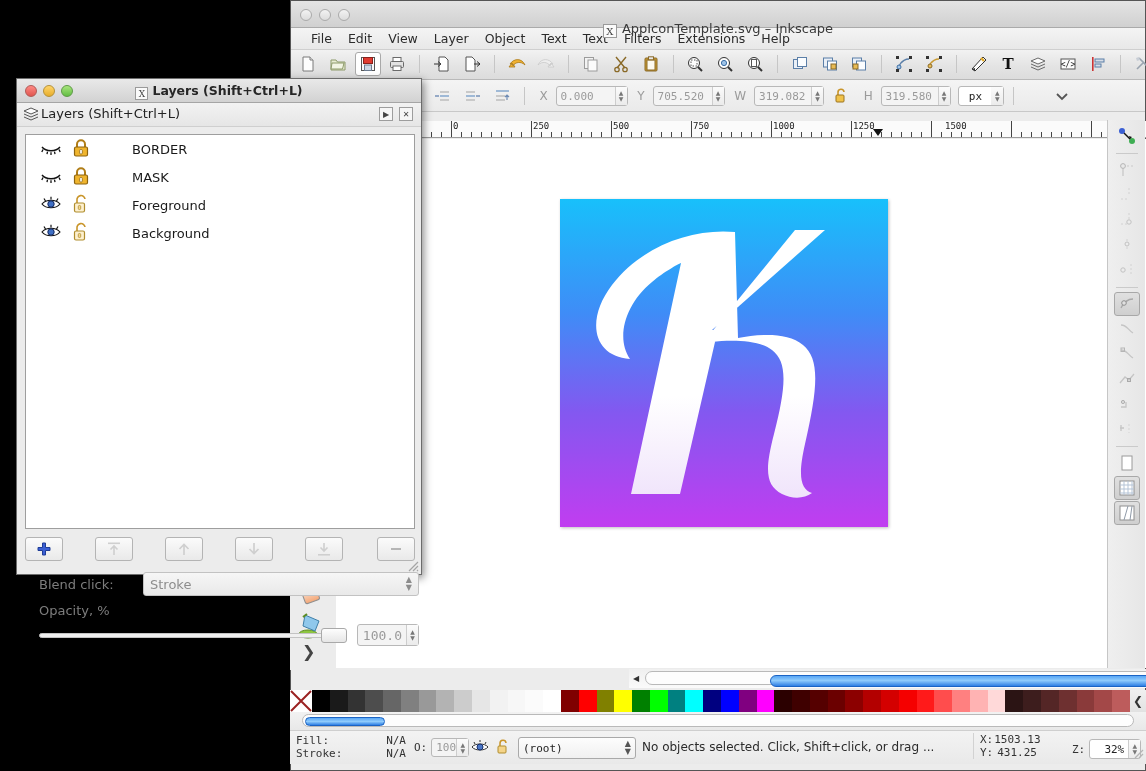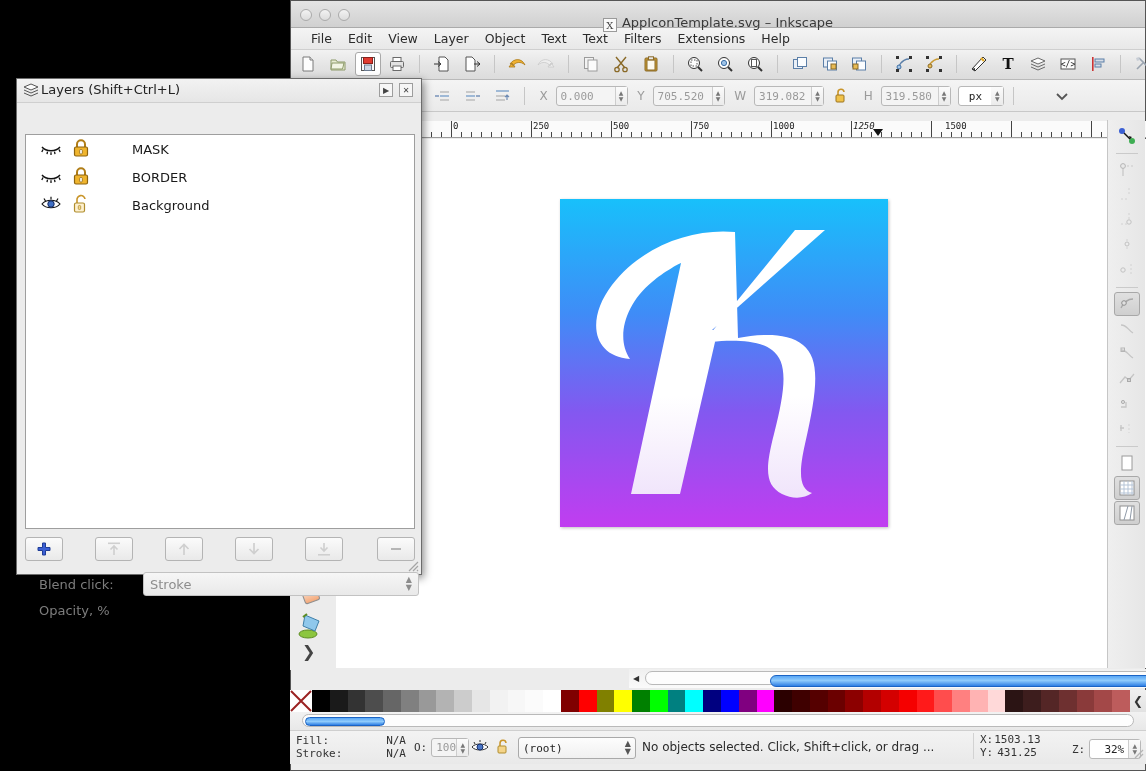--- a/index.html
+++ b/index.html
@@ -55,21 +55,21 @@
     background: linear-gradient(to bottom,#e4e4e4 0%,#d0d0d0 100%);
     border-bottom: 1px solid #aaa;
   }
   #ink-titlebar .lights { position: absolute; left: 9px; top: 8px; display: flex; gap: 7px; }
   .light { width: 12px; height: 12px; border-radius: 50%;
            border: 1px solid #aaa; background: linear-gradient(to bottom,#f3f3f3,#dcdcdc); }
   .light.red { border-color: #b05a56; background: linear-gradient(to bottom,#ff8984,#e0564f); }
   .light.yellow { border-color: #b59139; background: linear-gradient(to bottom,#ffd56a,#e7ad2c); }
   .light.grn { border-color: #5e9a46; background: linear-gradient(to bottom,#a8e57d,#62bd43); }
   #ink-title {
-    position: absolute; left: 0; right: 0; top: 14px; text-align: center;
+    position: absolute; left: 0; right: 0; top: 20px; text-align: center;
     font-size: 13px; color: #3a3a3a;
   }
   #ink-title .xicon {
     display: inline-block; width: 14px; height: 14px; line-height: 13px;
     border: 1px solid #9a9a9a; background: #fafafa; font-size: 10px;
     text-align: center; margin-right: 5px; vertical-align: -2px; color: #444;
     font-family: "DejaVu Serif","Liberation Serif",serif;
   }
   #menubar {
     height: 22px; padding: 2px 6px 0 12px;
@@ -614,21 +614,21 @@
         <div class="rt" style="left: 802px; height: 5px;"></div>
         <div class="rt" style="left: 812px; height: 5px;"></div>
         <div class="rt" style="left: 822px; height: 5px;"></div>
         <div class="rt" style="left: 832px; height: 5px;"></div>
         <div class="rlab" style="left: 62px;">-250</div>
         <div class="rlab" style="left: 142px;">0</div>
         <div class="rlab" style="left: 222px;">250</div>
         <div class="rlab" style="left: 302px;">500</div>
         <div class="rlab" style="left: 382px;">750</div>
         <div class="rlab" style="left: 462px;">1000</div>
-        <div class="rlab" style="left: 542px; font-style: italic;">1250</div>
+        <div class="rlab" style="left: 542px;">1250</div>
         <div class="rlab" style="left: 622px; padding-left: 14px;">1500</div>
         <div style="position: absolute; left: 564px; top: 8px; width: 0px; height: 0px; border-left: 5px solid transparent; border-right: 5px solid transparent; border-top: 7px solid rgb(17, 17, 17);"></div>
       </div>
 
     <div id="vruler">
         <div style="position: absolute; right: 0px; width: 5px; height: 1px; background: rgb(68, 68, 68); top: 0px;"></div>
         <div style="position: absolute; right: 0px; width: 5px; height: 1px; background: rgb(68, 68, 68); top: 10px;"></div>
         <div style="position: absolute; right: 0px; width: 5px; height: 1px; background: rgb(68, 68, 68); top: 20px;"></div>
         <div style="position: absolute; right: 0px; width: 16px; height: 1px; background: rgb(68, 68, 68); top: 30px;"></div>
         <div style="position: absolute; right: 0px; width: 5px; height: 1px; background: rgb(68, 68, 68); top: 40px;"></div>
@@ -950,57 +950,80 @@
     </div>
 
     <div style="position:absolute;right:2px;bottom:2px">
       <svg width="14" height="14" viewBox="0 0 14 14">
           <path d="M13 5L5 13M13 9L9 13" stroke="#b5b5b5" stroke-width="1.3"></path>
         </svg>
     </div>
   </div>
 
   <div id="layerdlg">
+    <div id="ld-titlebar">
+      <div class="lights">
+        <div class="light red"></div>
+        <div class="light yellow"></div>
+        <div class="light grn"></div>
+      </div>
+      <div id="ld-title">
+        <span class="xicon">X</span><span>Layers (Shift+Ctrl+L)</span>
+      </div>
+    </div>
 
     <div id="ld-header">
       <span style="display:inline-block;vertical-align:-3px;margin-right:2px">
         <svg width="16" height="14" viewBox="0 0 16 14">
             <path d="M8 1l7 3-7 3-7-3z" fill="#fbfbfb" stroke="#555"></path>
             <path d="M1 7l7 3 7-3" fill="none" stroke="#555"></path>
             <path d="M1 10l7 3 7-3" fill="none" stroke="#555"></path>
           </svg>
       </span><span>Layers (Shift+Ctrl+L)</span>
       <span class="hbtn" style="right:28px">▶</span>
       <span class="hbtn" style="right:8px">✕</span>
     </div>
 
     <div id="ld-list">
+        <div class="layer-row">
+          <span class="layer-eye"><svg width="22" height="16" viewBox="0 0 22 16">
+              <path d="M2 7c4 5 14 5 18 0" fill="none" stroke="#111" stroke-width="1.4"></path>
+              <path d="M3 9.5l-1.2 2.6M7.5 11.6l-.5 2.6M11 12.2v2.8M14.5 11.6l.5 2.6M19 9.5l1.2 2.6" stroke="#111" stroke-width="1.3"></path>
+            </svg></span>
+          <span class="layer-lock"><svg width="18" height="20" viewBox="0 0 18 20">
+              <path d="M5 9V6.2A4 4 0 0 1 13 6.2V9" fill="none" stroke="#b07d17" stroke-width="2"></path>
+              <rect x="2.5" y="9" width="13" height="9" rx="1.5" fill="#f0b52e" stroke="#8d6410" stroke-width="1.2"></rect>
+              <rect x="7.7" y="11.5" width="2.6" height="4.5" rx="1" fill="#fff" stroke="#8d6410" stroke-width=".8"></rect>
+            </svg></span>
+          <span class="layer-name">BORDER</span>
+        </div>
         <div class="layer-row">
           <span class="layer-eye"><svg width="22" height="16" viewBox="0 0 22 16">
               <path d="M2 7c4 5 14 5 18 0" fill="none" stroke="#111" stroke-width="1.4"></path>
               <path d="M3 9.5l-1.2 2.6M7.5 11.6l-.5 2.6M11 12.2v2.8M14.5 11.6l.5 2.6M19 9.5l1.2 2.6" stroke="#111" stroke-width="1.3"></path>
             </svg></span>
           <span class="layer-lock"><svg width="18" height="20" viewBox="0 0 18 20">
               <path d="M5 9V6.2A4 4 0 0 1 13 6.2V9" fill="none" stroke="#b07d17" stroke-width="2"></path>
               <rect x="2.5" y="9" width="13" height="9" rx="1.5" fill="#f0b52e" stroke="#8d6410" stroke-width="1.2"></rect>
               <rect x="7.7" y="11.5" width="2.6" height="4.5" rx="1" fill="#fff" stroke="#8d6410" stroke-width=".8"></rect>
             </svg></span>
           <span class="layer-name">MASK</span>
         </div>
         <div class="layer-row">
           <span class="layer-eye"><svg width="22" height="16" viewBox="0 0 22 16">
-              <path d="M2 7c4 5 14 5 18 0" fill="none" stroke="#111" stroke-width="1.4"></path>
-              <path d="M3 9.5l-1.2 2.6M7.5 11.6l-.5 2.6M11 12.2v2.8M14.5 11.6l.5 2.6M19 9.5l1.2 2.6" stroke="#111" stroke-width="1.3"></path>
+              <path d="M2 8c4-5 14-5 18 0-4 5-14 5-18 0z" fill="#fff" stroke="#111" stroke-width="1.2"></path>
+              <circle cx="11" cy="8" r="3.2" fill="#3f6fc4" stroke="#11265e" stroke-width="1"></circle>
+              <path d="M4 2.5l1.5 2.5M11 .8v2.6M18 2.5l-1.5 2.5" stroke="#111" stroke-width="1.2"></path>
             </svg></span>
           <span class="layer-lock"><svg width="18" height="20" viewBox="0 0 18 20">
-              <path d="M5 9V6.2A4 4 0 0 1 13 6.2V9" fill="none" stroke="#b07d17" stroke-width="2"></path>
-              <rect x="2.5" y="9" width="13" height="9" rx="1.5" fill="#f0b52e" stroke="#8d6410" stroke-width="1.2"></rect>
-              <rect x="7.7" y="11.5" width="2.6" height="4.5" rx="1" fill="#fff" stroke="#8d6410" stroke-width=".8"></rect>
+              <path d="M5 9V6.2A4 4 0 0 1 13 5" fill="none" stroke="#c9952a" stroke-width="1.6"></path>
+              <rect x="2.5" y="9" width="10" height="9" rx="1.5" fill="#fdf0cf" stroke="#b08d2e" stroke-width="1.2"></rect>
+              <rect x="6.3" y="11.5" width="2.4" height="4" rx="1" fill="#f3d78d" stroke="#b08d2e" stroke-width=".8"></rect>
             </svg></span>
-          <span class="layer-name">BORDER</span>
+          <span class="layer-name">Foreground</span>
         </div>
         <div class="layer-row">
           <span class="layer-eye"><svg width="22" height="16" viewBox="0 0 22 16">
               <path d="M2 8c4-5 14-5 18 0-4 5-14 5-18 0z" fill="#fff" stroke="#111" stroke-width="1.2"></path>
               <circle cx="11" cy="8" r="3.2" fill="#3f6fc4" stroke="#11265e" stroke-width="1"></circle>
               <path d="M4 2.5l1.5 2.5M11 .8v2.6M18 2.5l-1.5 2.5" stroke="#111" stroke-width="1.2"></path>
             </svg></span>
           <span class="layer-lock"><svg width="18" height="20" viewBox="0 0 18 20">
               <path d="M5 9V6.2A4 4 0 0 1 13 5" fill="none" stroke="#c9952a" stroke-width="1.6"></path>
               <rect x="2.5" y="9" width="10" height="9" rx="1.5" fill="#fdf0cf" stroke="#b08d2e" stroke-width="1.2"></rect>
@@ -1048,20 +1071,30 @@
     <div id="ld-blend">
       <span class="lab">Blend click:</span>
       <div id="ld-combo">
         <span>Stroke</span>
         <span style="font-size:8px;line-height:8px;color:#8d8d8d;text-align:center">▲<br>▼</span>
       </div>
     </div>
 
     <div id="ld-opacity-lab">Opacity, %</div>
 
+    <div id="ld-opacity-row">
+      <div id="ld-slider">
+        <div class="track"></div>
+        <div class="knob" style="right: 0px;"></div>
+      </div>
+      <span class="spin" id="ld-opacity-spin" style="width:62px;height:22px">
+        <span class="val" style="flex:1;font-size:13px;text-align:right">100.0</span>
+        <span class="arr">▲<br>▼</span>
+      </span>
+    </div>
 
     <div id="ld-resize">
       <svg width="14" height="14" viewBox="0 0 14 14">
           <path d="M13 4L4 13M13 8L8 13M13 12l-1 1" stroke="#a5a5a5" stroke-width="1.2"></path>
         </svg>
     </div>
   </div>
 
 </div>
 

